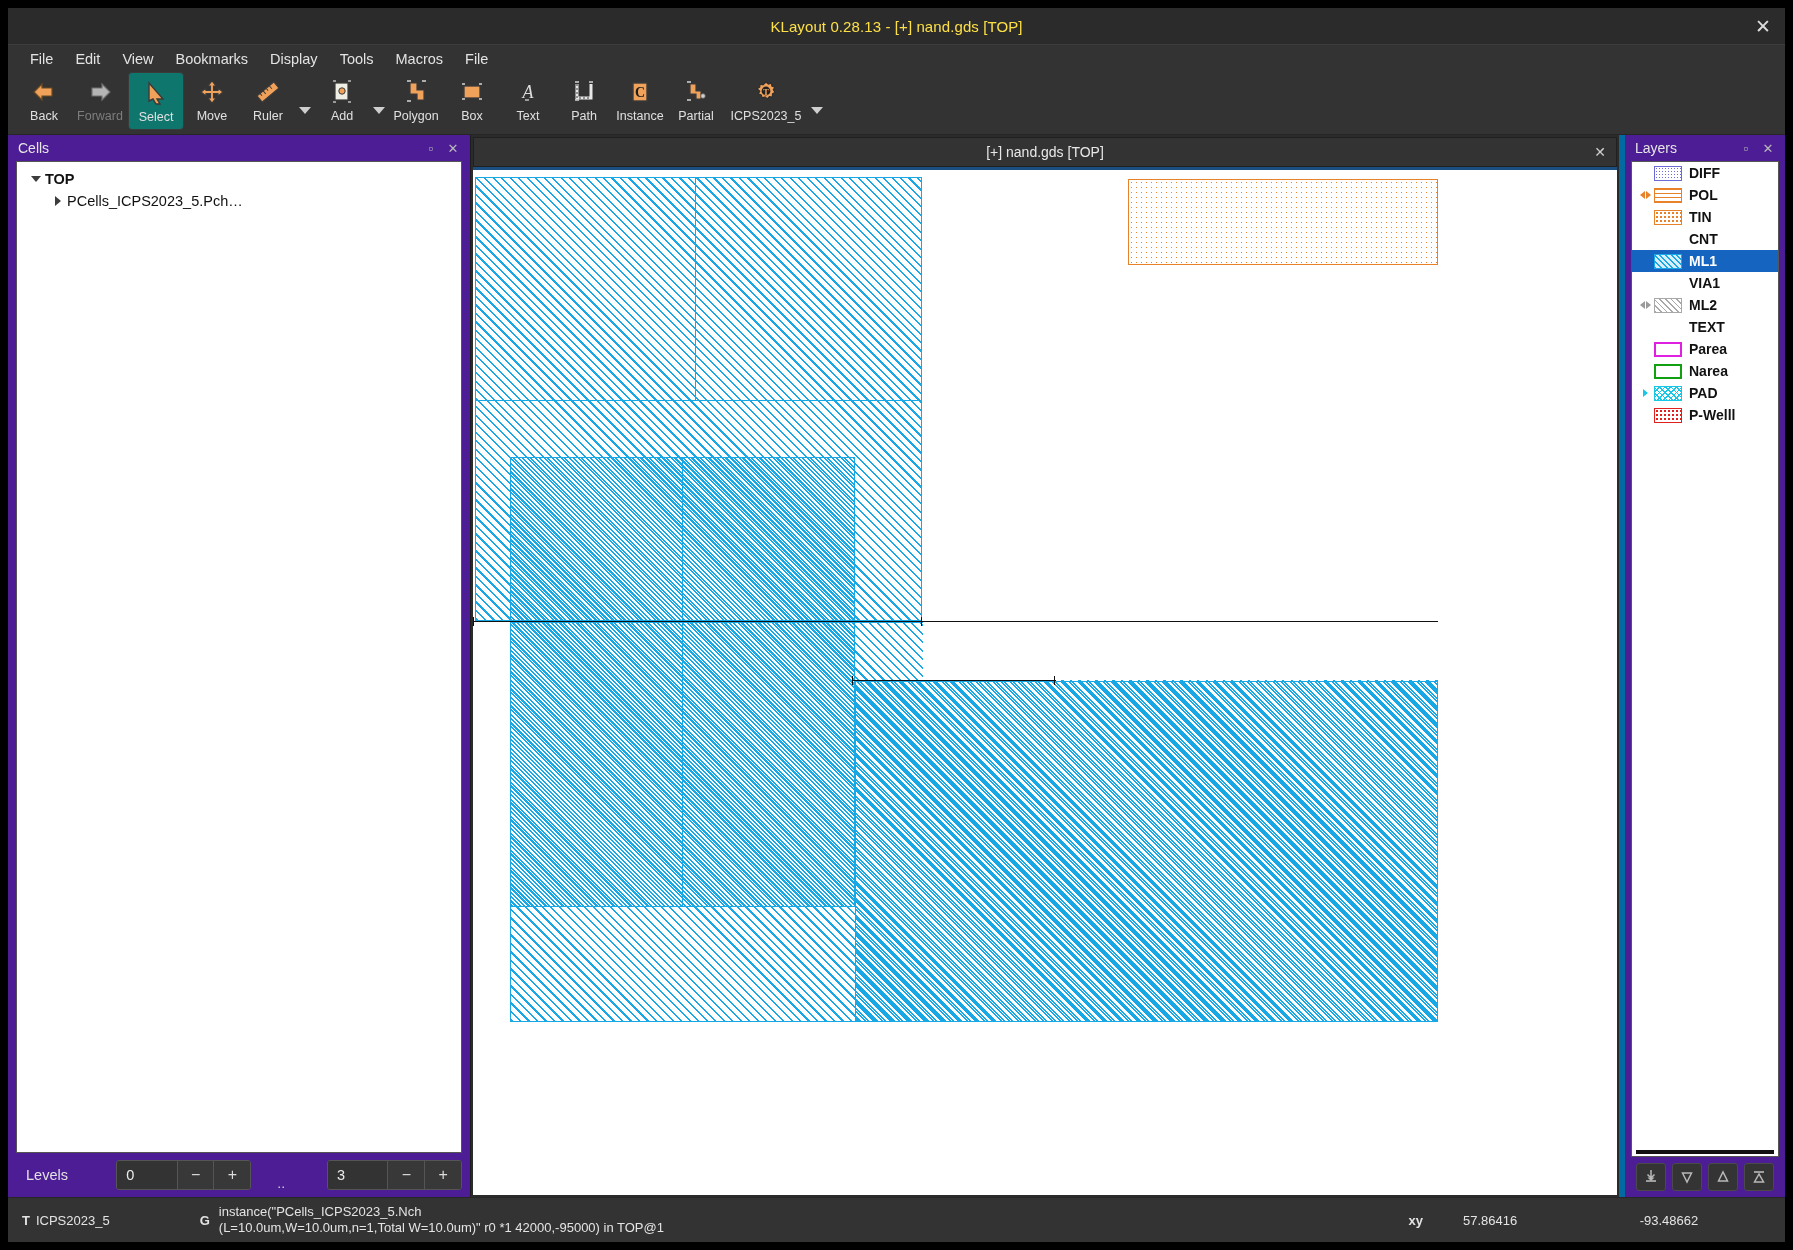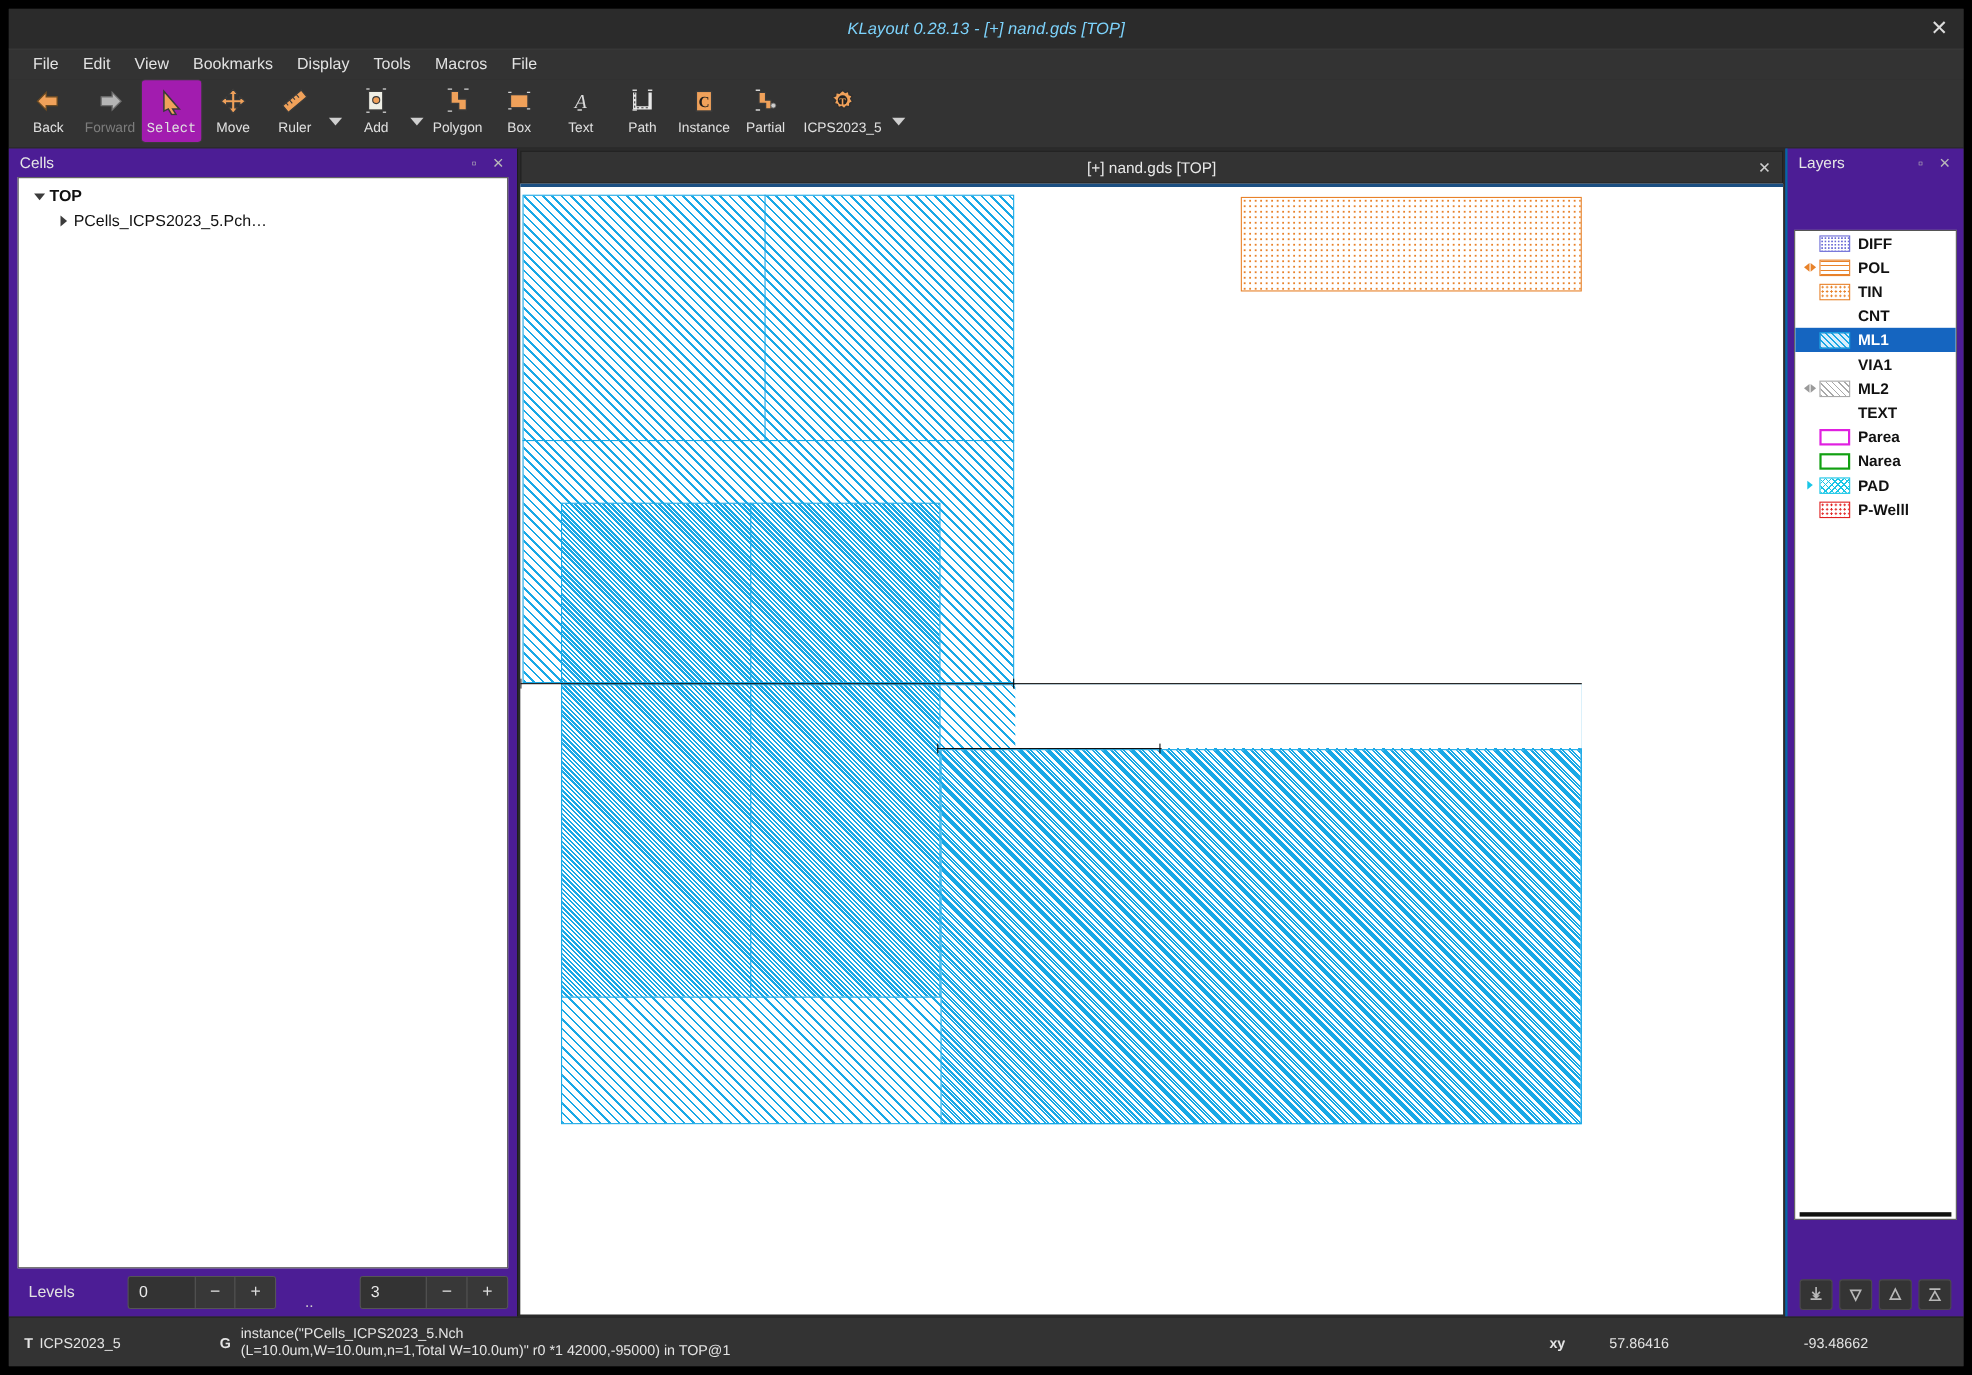--- a/index.html
+++ b/index.html
@@ -2,32 +2,32 @@
 <html><head>
 <meta charset="utf-8">
 <style>
   html,body{margin:0;padding:0;background:#000;}
   body{width:1793px;height:1250px;overflow:hidden;font-family:"Liberation Sans",sans-serif;}
 
   .app{position:absolute;left:8px;top:8px;width:1777px;height:1234px;background:#2b2b2b;display:flex;flex-direction:column;}
 
   
   .titlebar{height:36px;background:#2b2b2b;display:flex;align-items:center;justify-content:center;position:relative;flex:0 0 36px;}
-  .titlebar .title{color:#7dd3fc;font-size:15px;letter-spacing:.1px;font-style:italic;}
+  .titlebar .title{color:#fde047;font-size:15px;letter-spacing:.1px;}
   .titlebar .winclose{position:absolute;right:14px;top:50%;transform:translateY(-50%);color:#dcdcdc;font-size:19px;line-height:1;cursor:pointer;}
 
   
   .menubar{height:27px;background:#333333;display:flex;align-items:center;padding-left:12px;flex:0 0 27px;gap:2px;border-top:1px solid #3d3d3d;}
   .menubar .mi{color:#e3e3e3;font-size:14.5px;padding:3px 10px;border-radius:2px;cursor:default;}
 
   
   .toolbar{height:62px;background:#333333;display:flex;align-items:flex-start;padding-left:8px;flex:0 0 62px;border-bottom:1px solid #262626;}
   .tbtn{width:56px;height:58px;display:flex;flex-direction:column;align-items:center;justify-content:flex-start;padding-top:5px;border-radius:4px;cursor:pointer;box-sizing:border-box;}
   .tbtn.wide{width:84px;}
-  .tbtn.active{background:#a21caf;border:1px solid #3a3a3a;font-family:Liberation Mono, monospace;}
+  .tbtn.active{background:#0f766e;border:1px solid #3a3a3a;}
   .tbtn .ic{height:30px;display:flex;align-items:center;justify-content:center;}
   .tbtn .lb{font-size:12.5px;color:#e0e0e0;margin-top:2px;white-space:nowrap;}
   .tbtn.disabled .lb{color:#7d7d7d;}
   .tb-arrow{width:18px;height:58px;display:flex;align-items:center;justify-content:center;padding-top:18px;box-sizing:border-box;cursor:pointer;}
   .tb-arrow i{display:block;width:0;height:0;border-left:6px solid transparent;border-right:6px solid transparent;border-top:7px solid #cfcfcf;}
 
   
   .middle{flex:1 1 auto;display:flex;background:#2b2b2b;min-height:0;}
 
   .panel{background:#4c1d95;display:flex;flex-direction:column;}
@@ -63,21 +63,21 @@
   .canvas{flex:1 1 auto;margin:0 2px 2px 2px;background:#ffffff;position:relative;overflow:hidden;border-top:3px solid #1b4f82;}
 
   .shape{position:absolute;box-sizing:border-box;}
   .ml1{background-image:repeating-linear-gradient(45deg,#19a8e6 0 1.6px,rgba(0,0,0,0) 1.6px 6px);border:1px solid #19a8e6;}
   .tin{background-image:radial-gradient(#e8822a 0.9px,rgba(0,0,0,0) 1px);background-size:5px 5px;border:1px solid #e8822a;}
   .edge{position:absolute;background:#19a8e6;}
   .blk{position:absolute;background:#111;}
   .vmark{position:absolute;width:1px;height:9px;background:#111;}
 
   
-  .layers{width:160px;flex:0 0 160px;border-left:2px solid #0369a1;gap:48px;}
+  .layers{width:160px;flex:0 0 160px;border-left:6px solid #0369a1;}
   .layers-body{flex:1 1 auto;margin:0 6px;background:#fff;border:1px solid #555;overflow:hidden;position:relative;}
   .lrow{display:flex;align-items:center;height:22px;padding-left:4px;font-size:14px;color:#111;cursor:default;}
   .lrow.sel{background:#1565c0;color:#fff;}
   .lrow .arrows{width:18px;display:flex;align-items:center;justify-content:center;flex:0 0 18px;gap:1px;}
   .ar-l{width:0;height:0;border-top:4px solid transparent;border-bottom:4px solid transparent;border-right:5px solid #e8822a;}
   .ar-r{width:0;height:0;border-top:4px solid transparent;border-bottom:4px solid transparent;border-left:5px solid #e8822a;}
   .ar-l.g{border-right-color:#9a9a9a;}
   .ar-r.g{border-left-color:#9a9a9a;}
   .ar-r.c{border-left-color:#18c6e6;}
   .swatch{width:28px;height:15px;flex:0 0 28px;box-sizing:border-box;margin-right:7px;}

